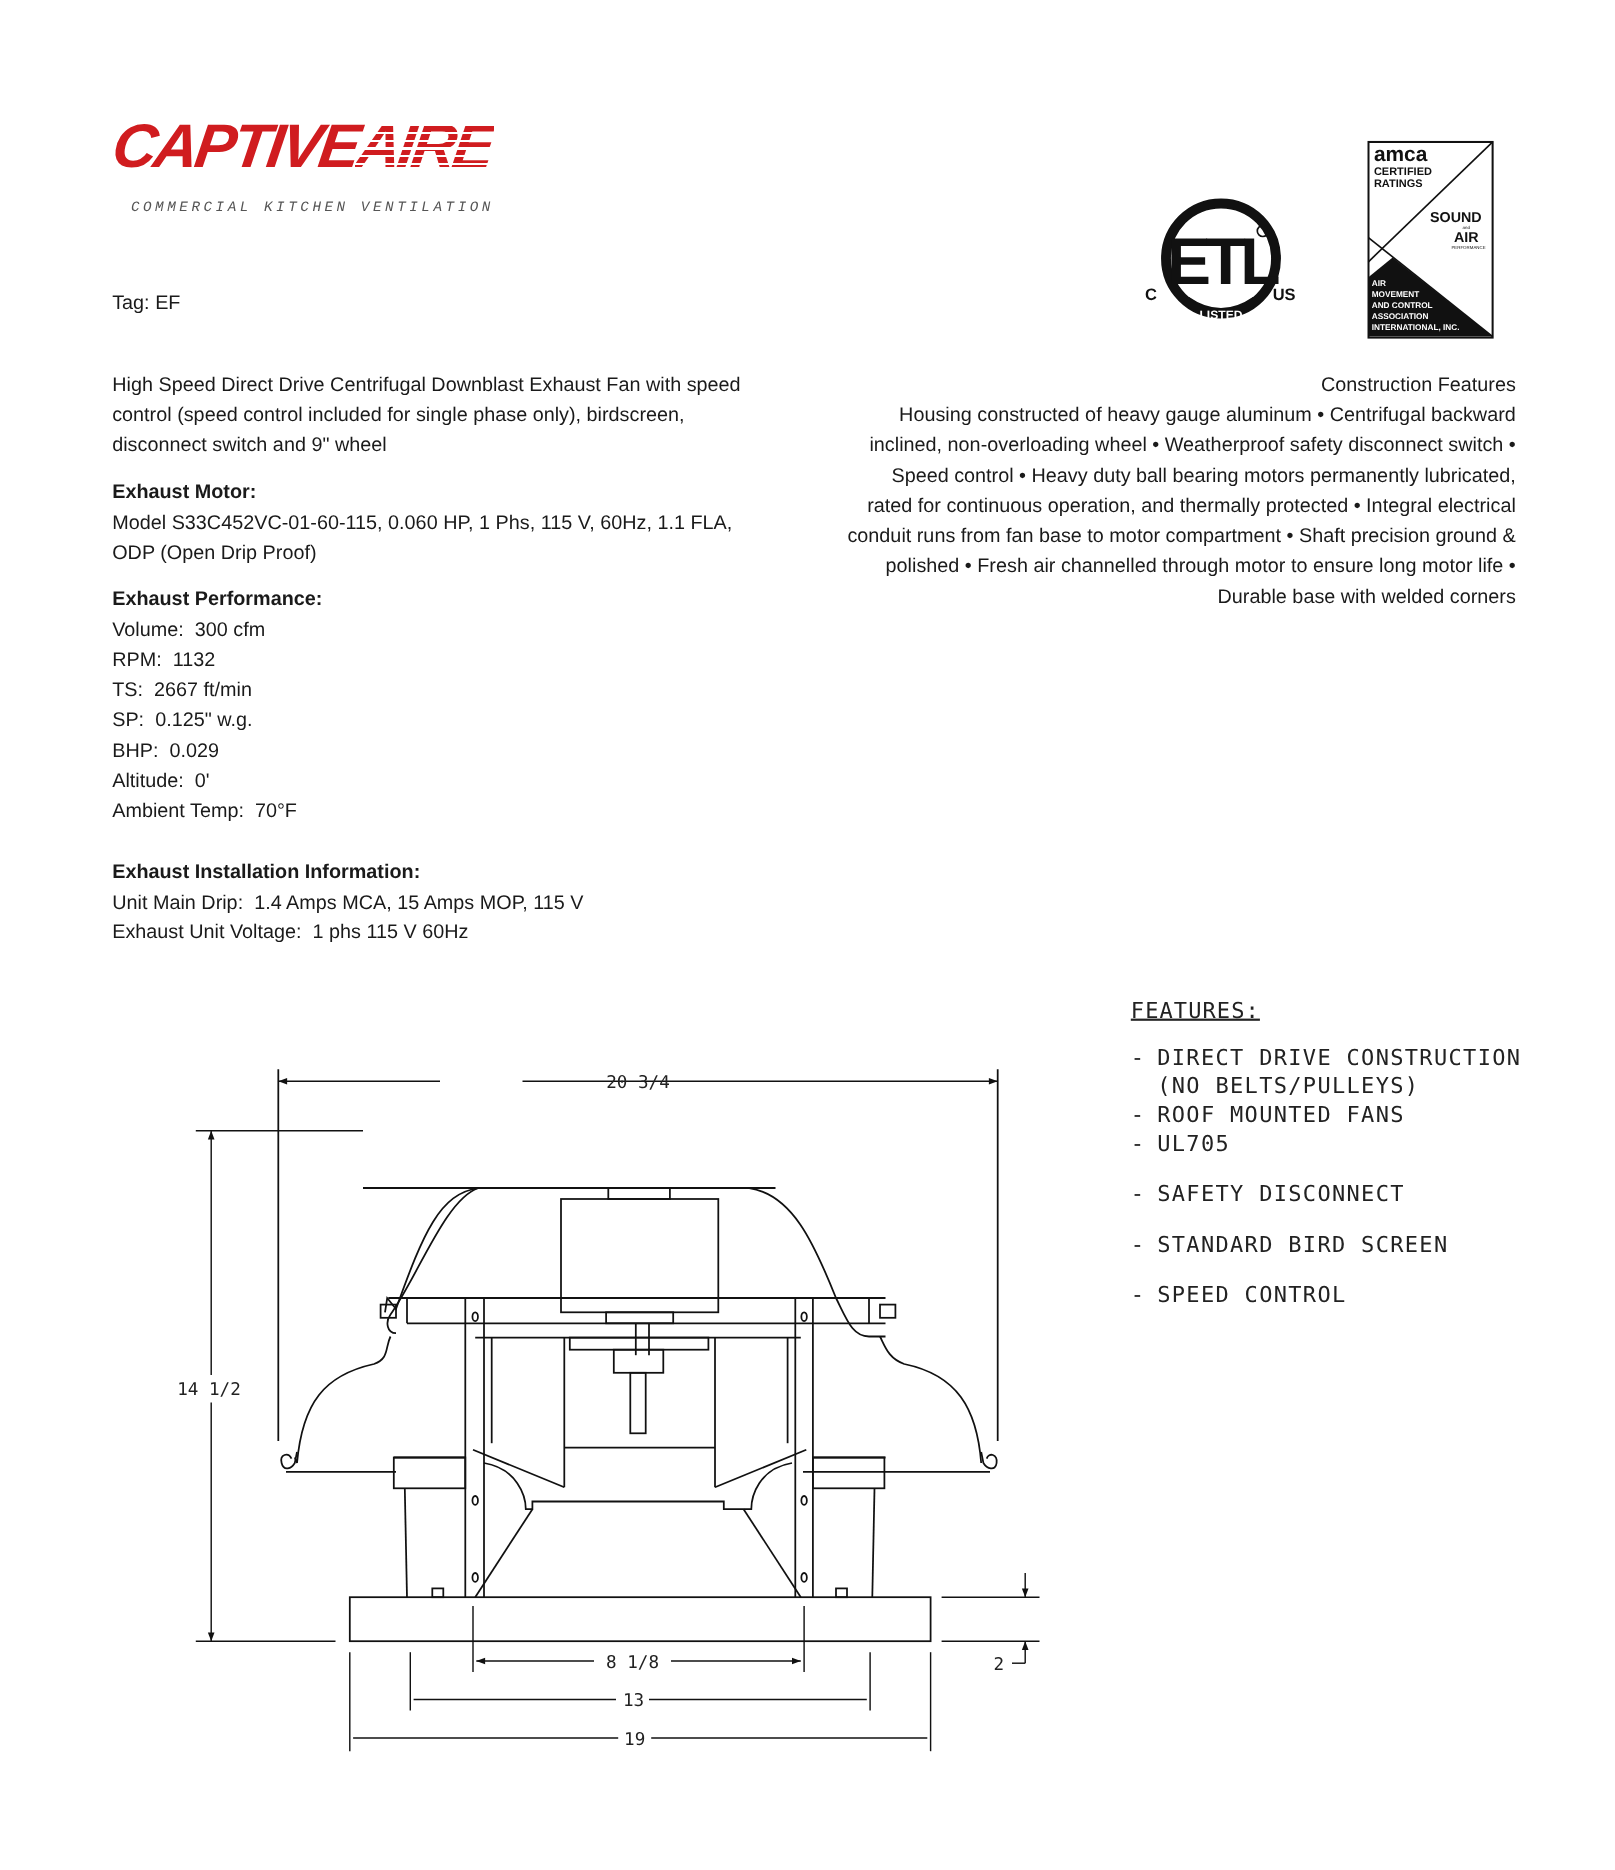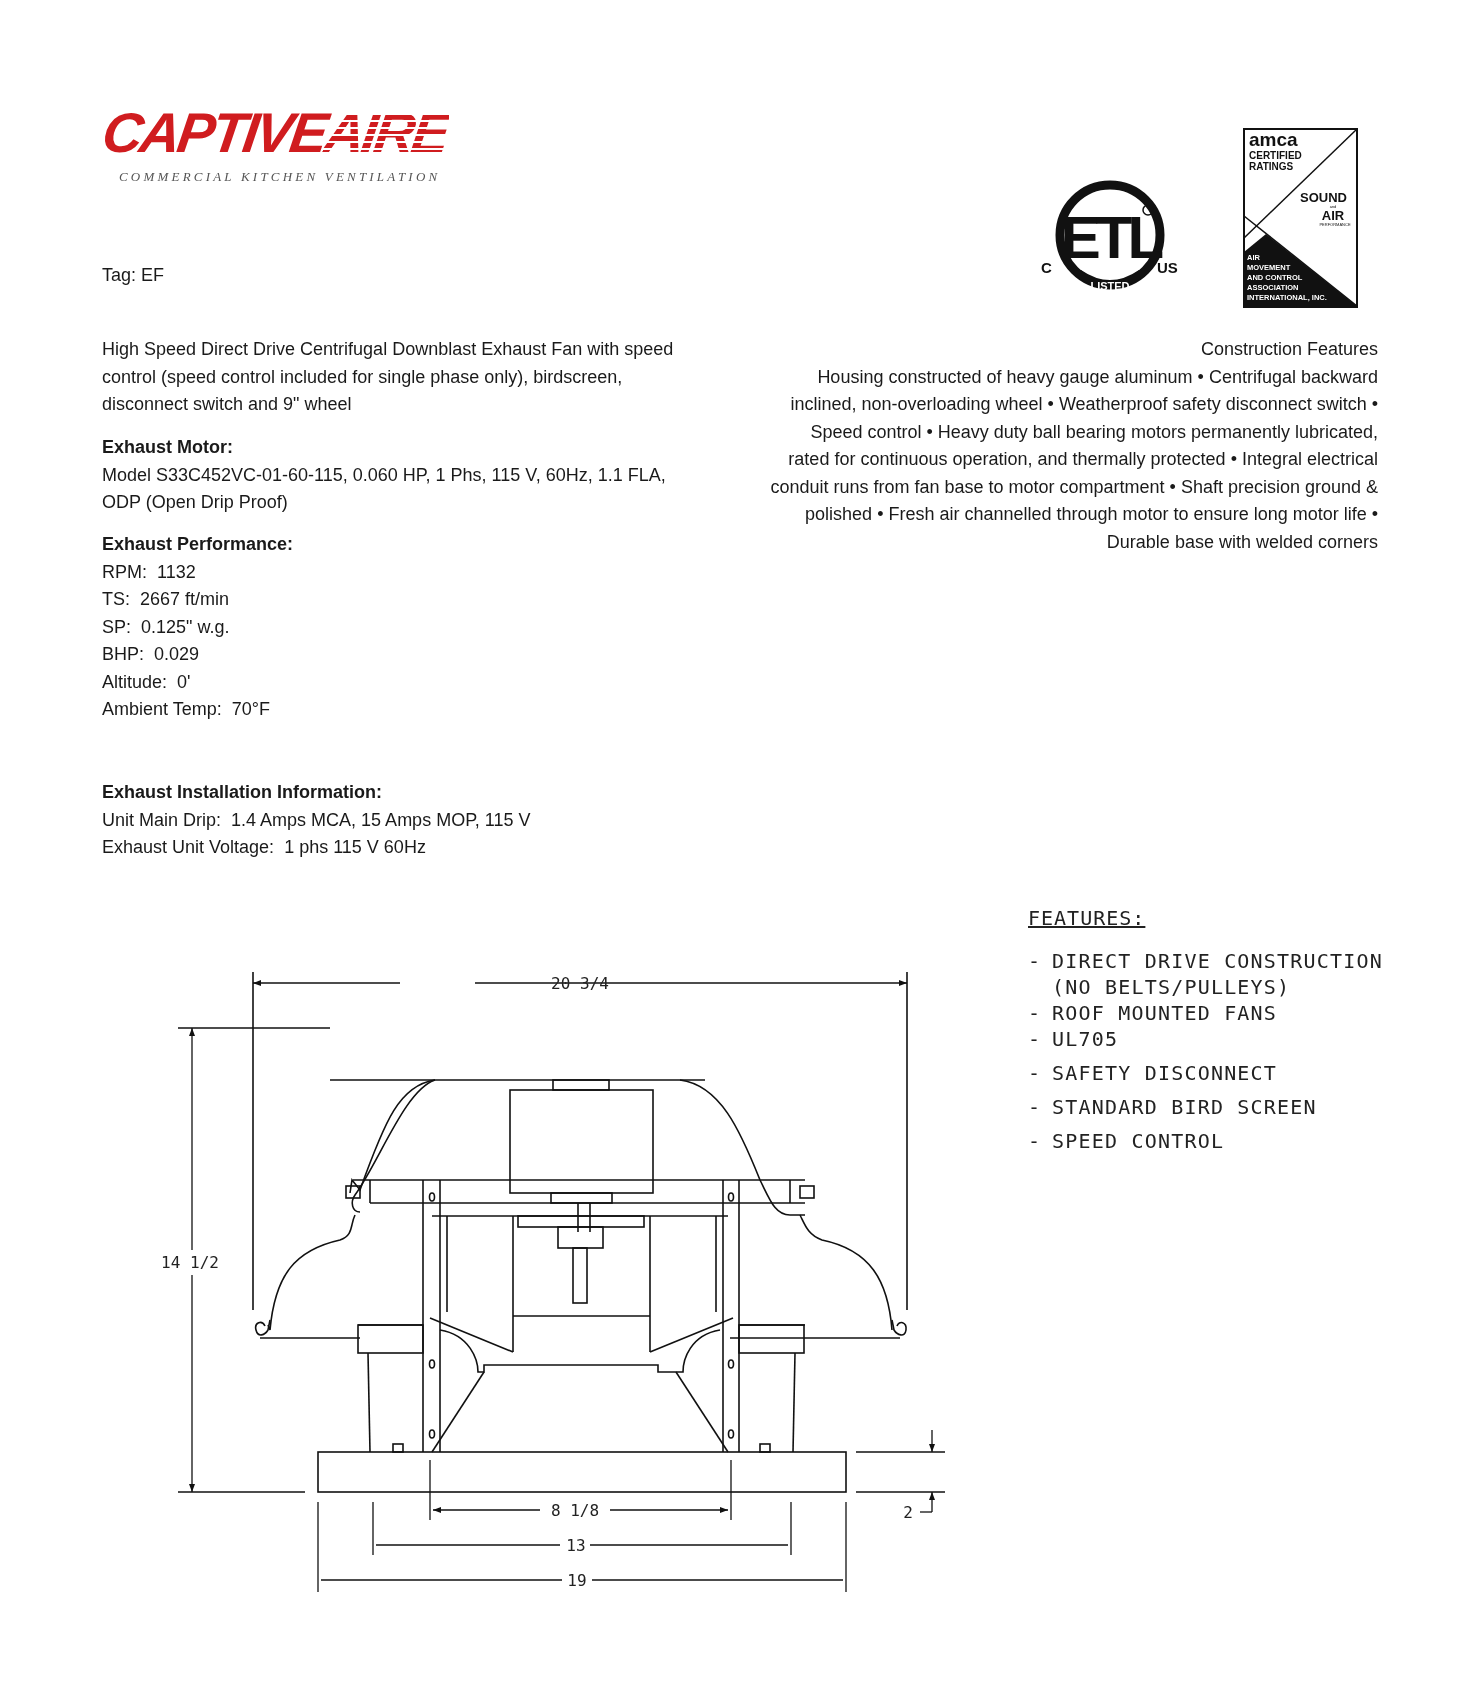--- a/index.html
+++ b/index.html
@@ -6,42 +6,42 @@
   body { width: 1468px; height: 1700px; position: relative; overflow: hidden;
          font-family: "Liberation Sans", sans-serif; color: #1a1a1a; }
   .abs { position: absolute; }
   
   #logo { left: 103px; top: 105px; width: 380px; height: 80px; }
   .logo-word { position: absolute; left: 0; top: 0; font-family: "Liberation Sans", sans-serif;
                font-weight: bold; font-style: italic; font-size: 56px; letter-spacing: -3px;
                color: #d01c1f; line-height: 56px; transform: skewX(-8deg); }
   .logo-word .aire { color: #d01c1f; background: repeating-linear-gradient(to bottom, #d01c1f 0 5px, #ffffff 5px 7px);
                      -webkit-background-clip: text; background-clip: text; color: transparent; }
-  .logo-tag { position: absolute; left: 16px; top: 64px; font-family: Liberation Serif, serif;
+  .logo-tag { position: absolute; left: 16px; top: 76px; font-family: Liberation Mono, monospace;
               font-style: italic; font-size: 13px; letter-spacing: 3.2px; color: #555; white-space: nowrap; }
   
   #etl { left: 1035px; top: 180px; width: 150px; height: 125px; }
   #amca { left: 1243px; top: 128px; width: 115px; height: 180px; }
   
   .txt { font-size: 18px; line-height: 27.5px; }
   #fan-info { left: 102px; top: 262px; width: 620px; }
   #fan-info .gap { display: inline-block; width: 28px; }
   #description { left: 102px; top: 336px; width: 600px; }
   #motor { left: 102px; top: 434px; width: 600px; }
   #perf { left: 102px; top: 531px; width: 600px; }
   #install { left: 102px; top: 779px; width: 600px; }
   #construction { left: 768px; top: 336px; width: 610px; text-align: right; }
   .sec-title { font-weight: bold; }
   
   #features { left: 1028px; top: 906px; width: 330px; font-family: "DejaVu Sans Mono", monospace; color: #222; }
   #features .f-title { font-size: 20px; text-decoration: underline; letter-spacing: 1px; margin-bottom: 18px; margin-left: 0; }
   #features .f-item { font-size: 20px; letter-spacing: 1.2px; line-height: 26px; white-space: nowrap; }
   #features .f-item .dash { display: inline-block; width: 24px; }
   #features .f-sub { padding-left: 24px; }
-  #features .spaced { margin-top: 8px; }
+  #features .spaced { margin-top: 20px; }
   
   #drawing { left: 0; top: 900px; width: 1000px; height: 720px; }
   .dim-label { font-family: "DejaVu Sans Mono", monospace; font-size: 16px; fill: #222; }
 </style>
 </head>
 <body>
 
 <div id="logo" class="abs">
   <div class="logo-word"><span>CAPTIVE</span><span class="aire">AIRE</span></div>
   <div class="logo-tag">COMMERCIAL KITCHEN VENTILATION</div>
@@ -85,20 +85,21 @@
 
 <div id="description" class="abs txt">High Speed Direct Drive Centrifugal Downblast Exhaust Fan with speed control (speed control included for single phase only), birdscreen, disconnect switch and 9" wheel</div>
 
 <div id="motor" class="abs txt">
   <div class="sec-title">Exhaust Motor:</div>
   <div>Model S33C452VC-01-60-115, 0.060 HP, 1 Phs, 115 V, 60Hz, 1.1 FLA, ODP (Open Drip Proof)</div>
 </div>
 
 <div id="perf" class="abs txt">
   <div class="sec-title">Exhaust Performance:</div>
+  <div><span>Volume:</span>&nbsp; <span>300 cfm</span></div>
   <div><span>RPM:</span>&nbsp; <span>1132</span></div>
   <div><span>TS:</span>&nbsp; <span>2667 ft/min</span></div>
   <div><span>SP:</span>&nbsp; <span>0.125" w.g.</span></div>
   <div><span>BHP:</span>&nbsp; <span>0.029</span></div>
   <div><span>Altitude:</span>&nbsp; <span>0'</span></div>
   <div><span>Ambient Temp:</span>&nbsp; <span>70°F</span></div>
 </div>
 
 <div id="install" class="abs txt">
   <div class="sec-title">Exhaust Installation Information:</div>

